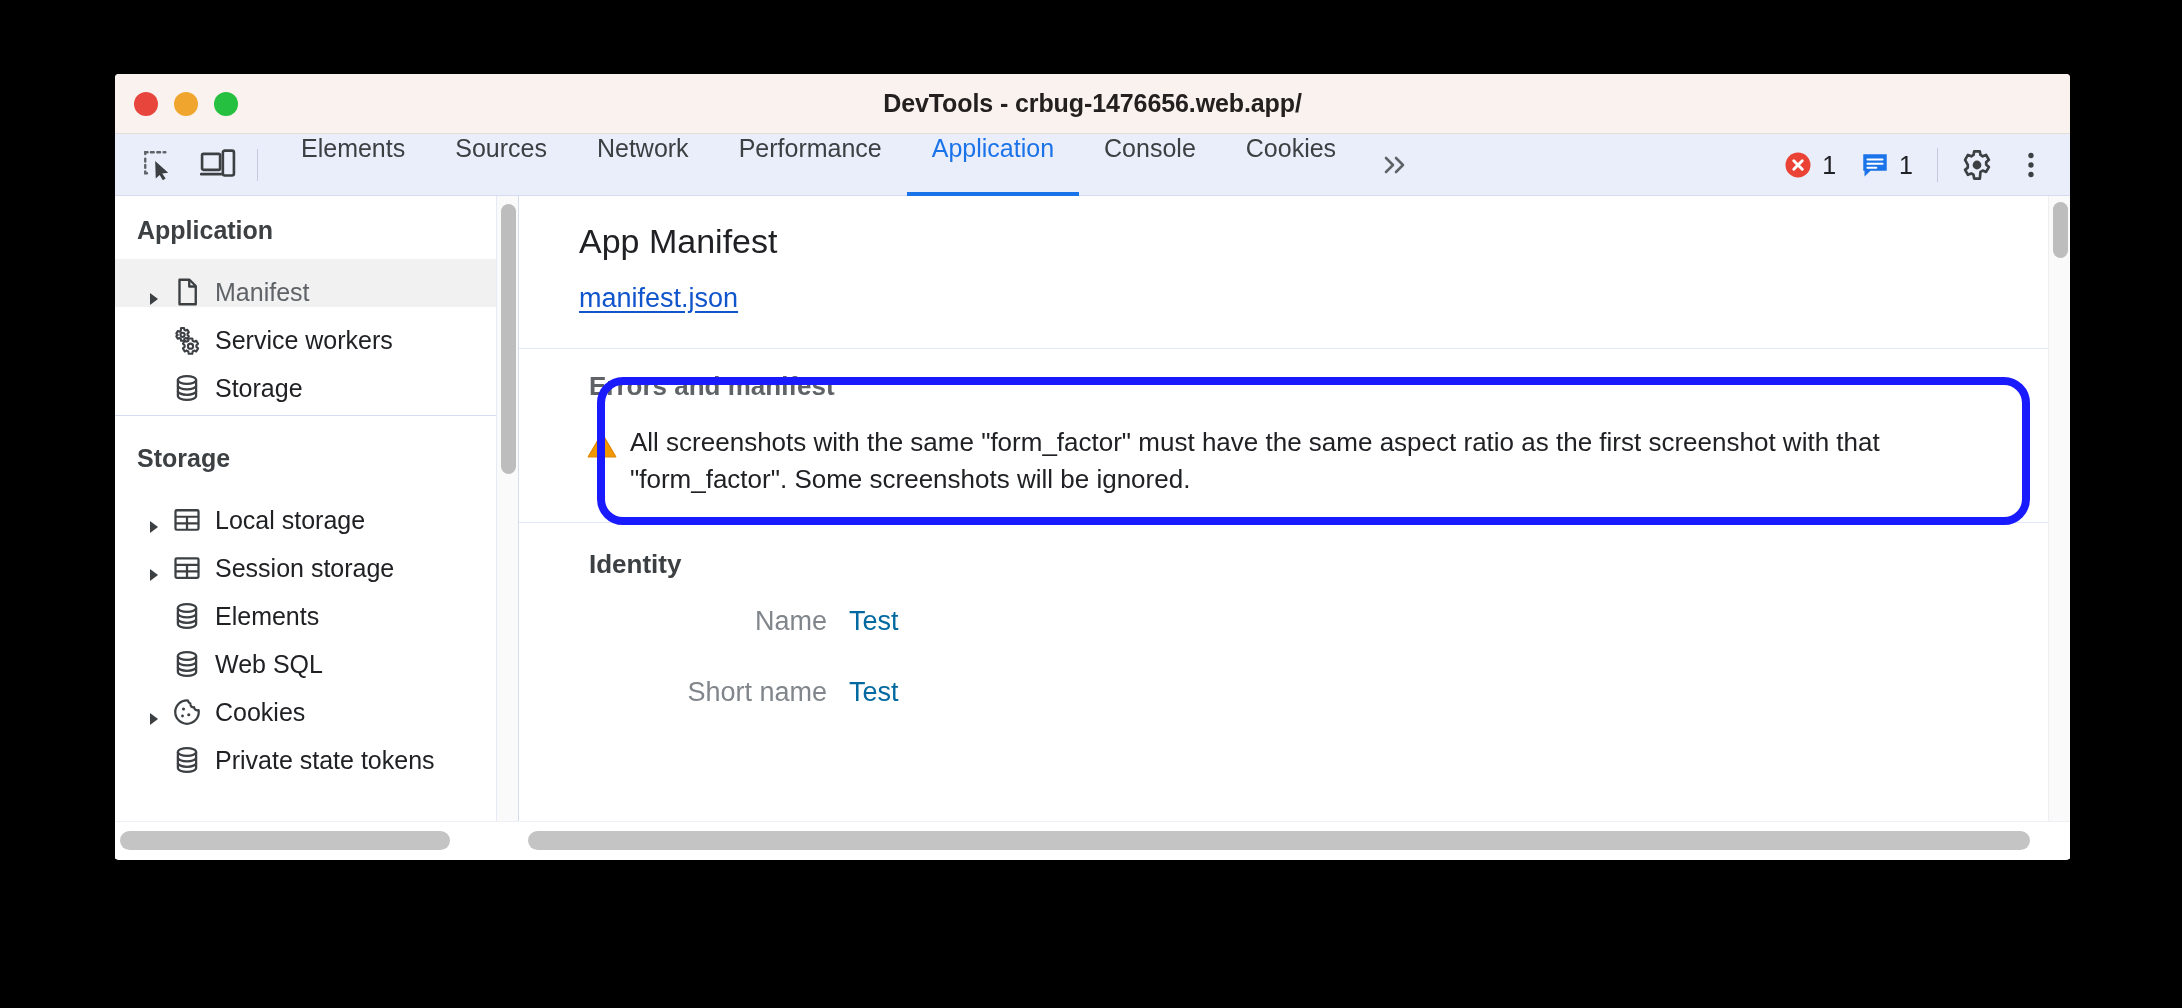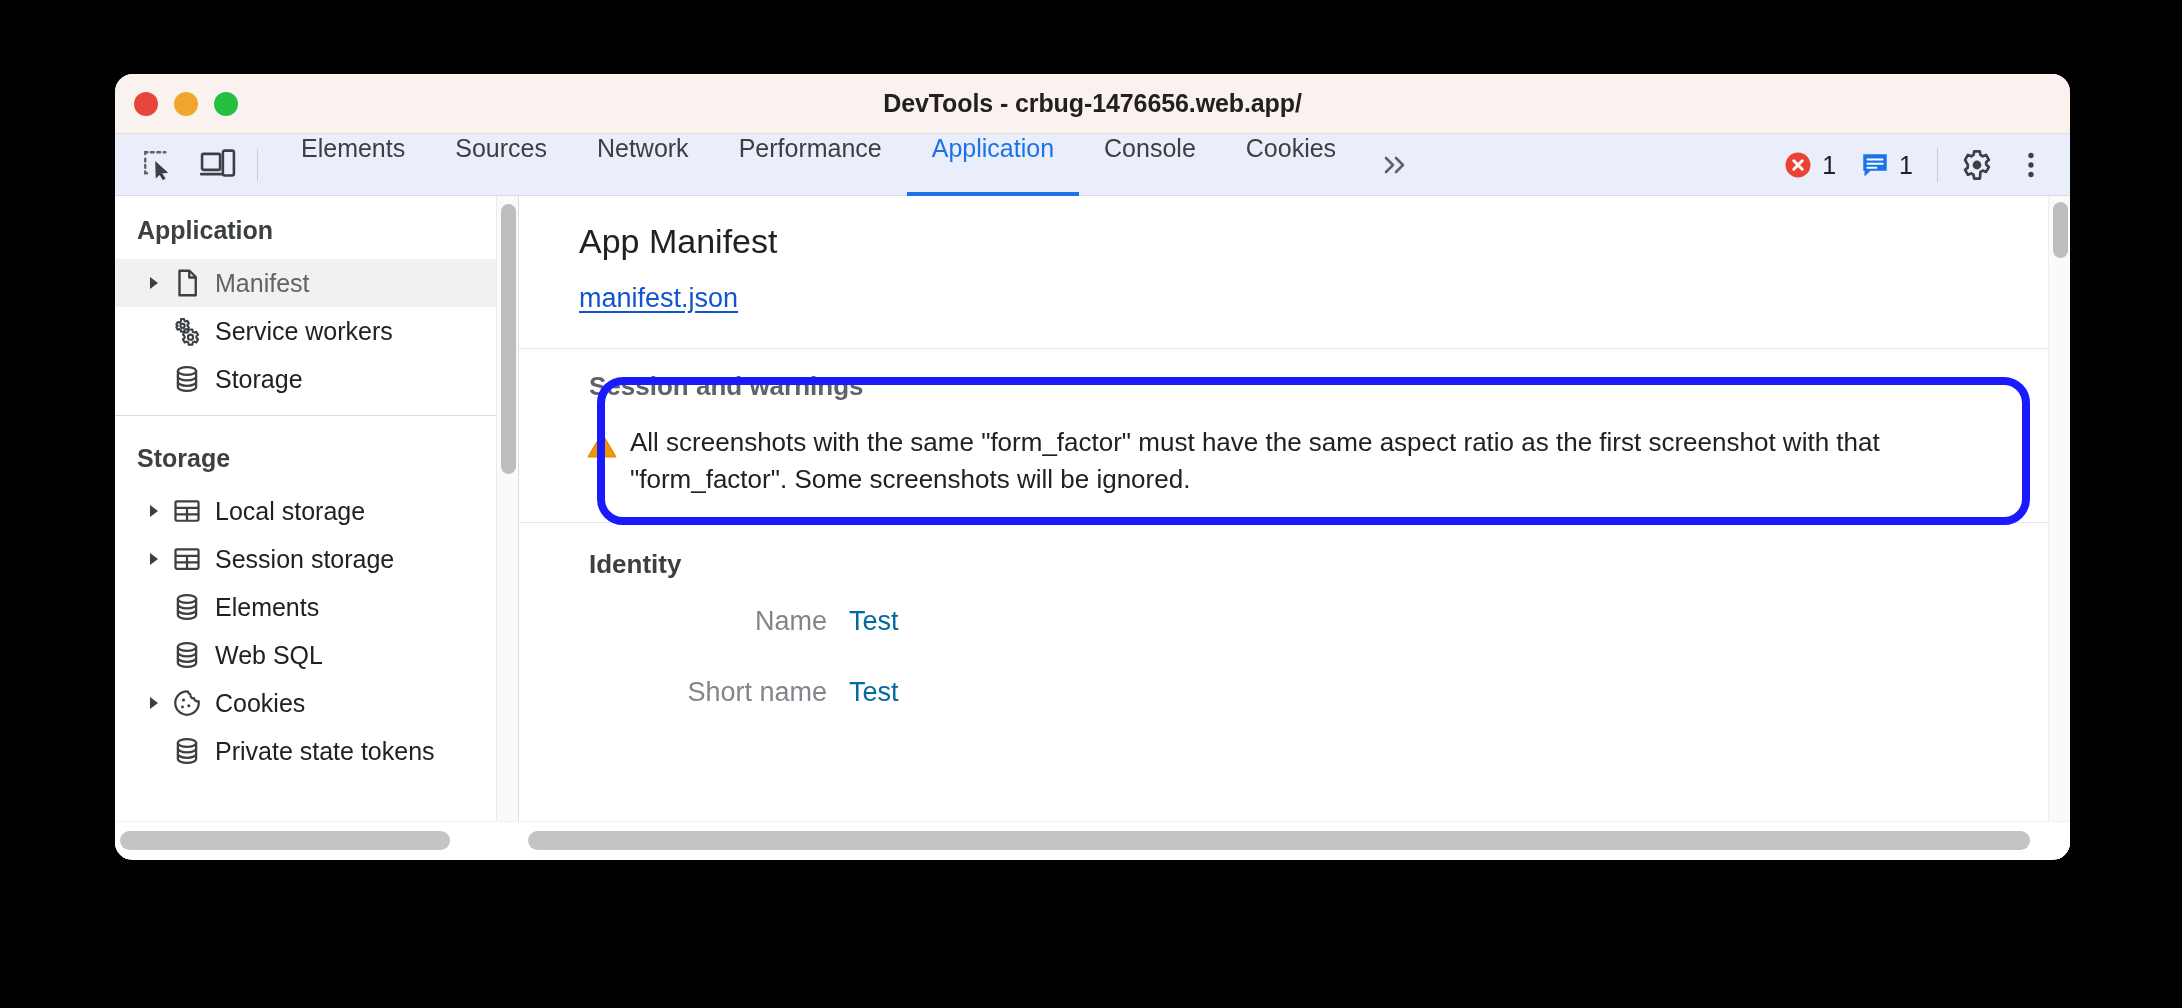--- a/index.html
+++ b/index.html
@@ -19,21 +19,21 @@
     background: #000000;
   }
 
   
   .window {
     position: absolute;
     left: 115px;
     top: 74px;
     width: 1955px;
     height: 786px;
-    border-radius: 18px;
+    border-radius: 4px;
     overflow: hidden;
     background: #ffffff;
     box-shadow: 0 18px 60px rgba(0,0,0,0.55);
   }
 
   
   .titlebar {
     position: relative;
     height: 60px;
     background: #faf2ee;
@@ -162,21 +162,21 @@
     padding: 20px 0 14px 22px;
   }
   .side-group-title.second { padding-top: 28px; }
   .side-sep {
     height: 1px;
     background: #d6dcf0;
     margin: 12px 0 0 0;
   }
   .side-item {
     display: flex;
-    align-items: center;
+    align-items: flex-end;
     height: 48px;
     padding-left: 26px;
     font-size: 25px;
     color: #202124;
     white-space: nowrap;
   }
   .side-item.selected { background: #f1f1f1; color: #5f6368; }
   .twisty {
     width: 26px;
     flex: 0 0 26px;
@@ -615,21 +615,21 @@
 
       <div class="main">
         <div class="main-scrollarea">
 
           <div class="section manifest-header">
             <div class="app-manifest-title">App Manifest</div>
             <a class="manifest-link" href="#">manifest.json</a>
           </div>
 
           <div class="errors-section">
-            <div class="errors-title">Session and warnings</div>
+            <div class="errors-title">Errors and manifest</div>
             <div class="warning-row">
               <span class="warn-icon">
                 <svg width="30" height="28" viewBox="0 0 24 22">
                   <path d="M12 1.6 L23 20.4 H1 Z" fill="#f29900" stroke="#e08600" stroke-width="1" stroke-linejoin="round"></path>
                   <rect x="10.9" y="7.2" width="2.2" height="7.2" rx="1.1" fill="#ffffff"></rect>
                   <circle cx="12" cy="17.2" r="1.25" fill="#ffffff"></circle>
                 </svg>
               </span>
               <span class="warn-text">All screenshots with the same "form_factor" must have the same aspect ratio as the first screenshot with that "form_factor". Some screenshots will be ignored.</span>
             </div>

